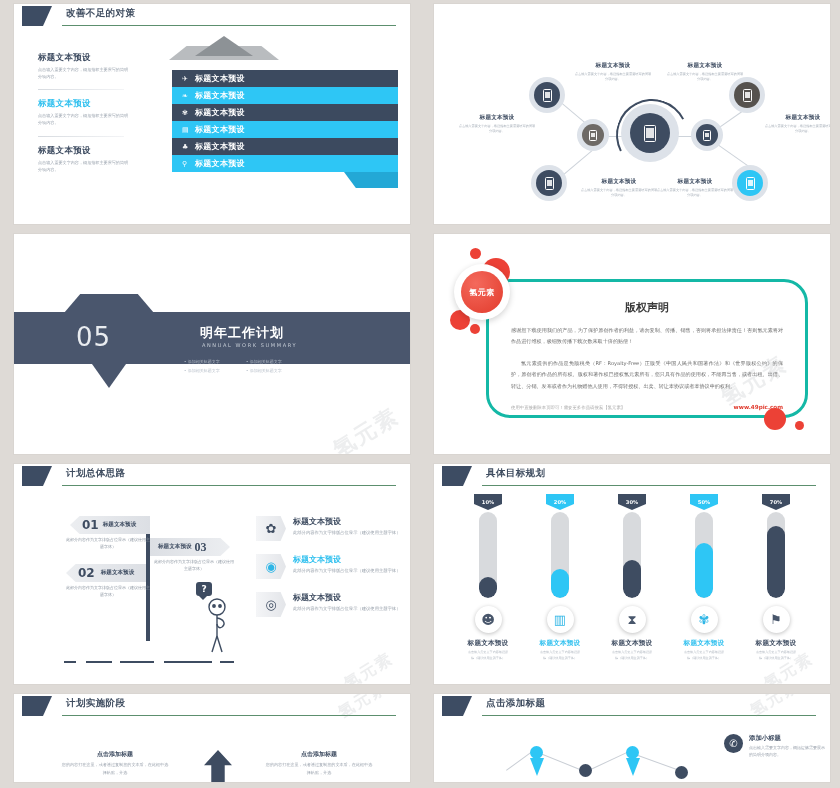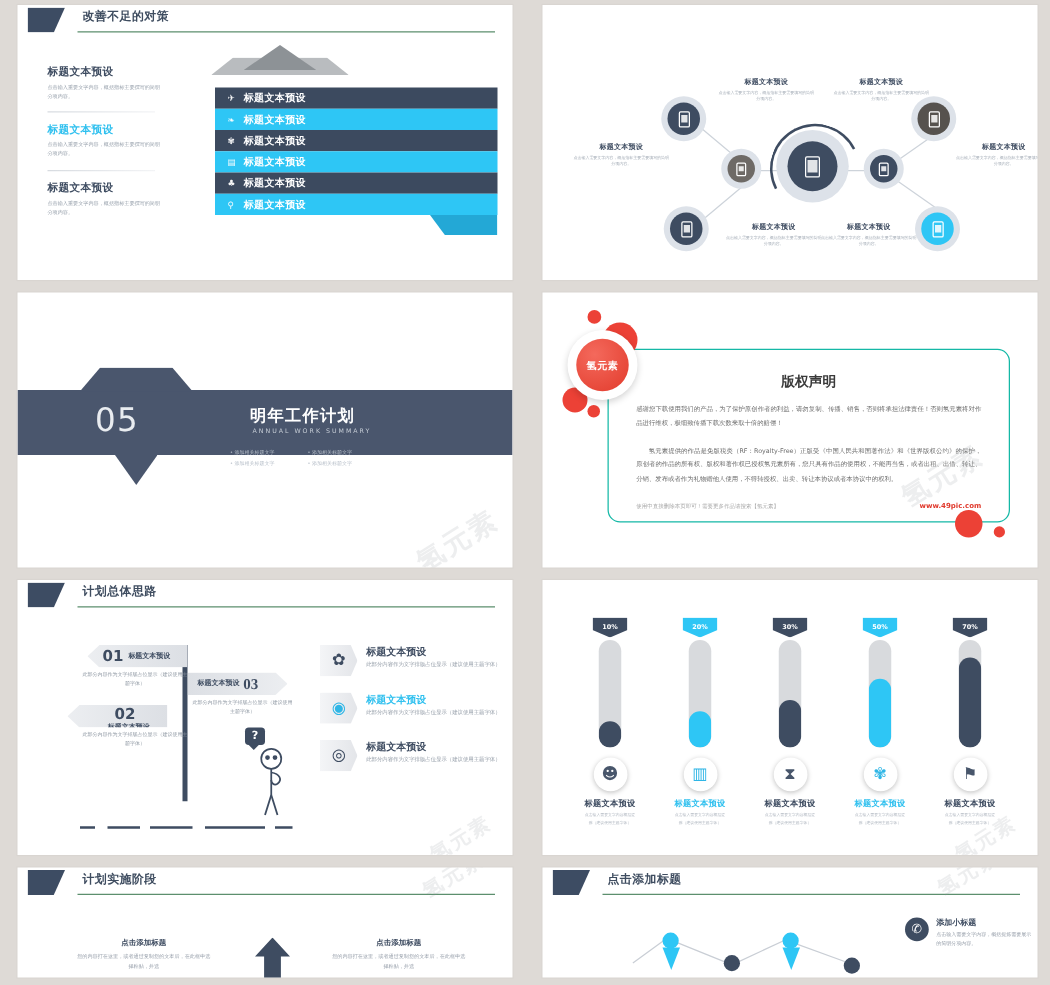--- a/index.html
+++ b/index.html
@@ -94,21 +94,21 @@
   }
   .s3num{position:absolute;left:62px;top:88px;font-size:26px;color:#e9ecf0;font-weight:normal;letter-spacing:1px;}
   .s3tt{position:absolute;left:186px;top:90px;font-size:13px;font-weight:bold;color:#ffffff;letter-spacing:1px;}
   .s3st{position:absolute;left:188px;top:108px;font-size:5px;color:#c6cdd6;letter-spacing:1.6px;}
   .s3bul{position:absolute;left:170px;top:124px;width:130px;display:flex;flex-wrap:wrap;}
   .s3bul span{width:62px;font-size:4px;color:#b7bfc9;line-height:2.2;}
   .s3bul span:before{content:"• ";color:#b7bfc9;}
   
   .cpbox{
     position:absolute;left:52px;top:45px;right:22px;bottom:36px;
-    border:1px solid #14b8a6;border-radius:10px;background:#fff;
+    border:3px solid #14b8a6;border-radius:24px;background:#fff;
   }
   .cpdot{position:absolute;border-radius:50%;background:#ec4136;}
   .cplogo{
     position:absolute;left:20px;top:30px;width:56px;height:56px;border-radius:50%;
     background:#ffffff;box-shadow:0 2px 6px rgba(0,0,0,.18);
     display:flex;align-items:center;justify-content:center;
   }
   .cplogo i{
     width:42px;height:42px;border-radius:50%;
     background:radial-gradient(circle at 35% 30%,#f4695c,#e23b2c);
@@ -372,21 +372,21 @@
       </div>
 
       <div class="s5post"></div>
 
       <div style="position:absolute;left:56px;top:52px;width:80px;height:18px;background:linear-gradient(to right,#eceef1,#dcdfe4);clip-path:polygon(12% 0,100% 0,100% 100%,12% 100%,0 50%);box-shadow:0 1px 3px rgba(0,0,0,.15);display:flex;align-items:center;padding-left:12px;box-sizing:border-box;">
         <span class="num" style="font-size:12px;font-weight:bold;color:#3e4c61;">01</span>
         <span class="tx" style="font-size:5.6px;font-weight:bold;color:#3e4c61;margin-left:4px;">标题文本预设</span>
       </div>
       <div class="s5d" style="left:52px;top:72px;width:84px;">此部分内容作为文字排版占位显示（建议使用主题字体）</div>
 
-      <div style="position:absolute;left:40px;top:100px;width:80px;height:18px;background:linear-gradient(to right,#eceef1,#dcdfe4);clip-path:polygon(12% 0,100% 0,100% 100%,12% 100%,0 50%);box-shadow:0 1px 3px rgba(0,0,0,.15);display:flex;align-items:center;padding-left:12px;box-sizing:border-box;flex-direction:column;">
+      <div style="position:absolute;left:52px;top:100px;width:80px;height:18px;background:linear-gradient(to right,#eceef1,#dcdfe4);clip-path:polygon(12% 0,100% 0,100% 100%,12% 100%,0 50%);box-shadow:0 1px 3px rgba(0,0,0,.15);display:flex;align-items:center;padding-left:12px;box-sizing:border-box;">
         <span class="num" style="font-size:12px;font-weight:bold;color:#3e4c61;">02</span>
         <span class="tx" style="font-size:5.6px;font-weight:bold;color:#3e4c61;margin-left:6px;">标题文本预设</span>
       </div>
       <div class="s5d" style="left:52px;top:120px;width:84px;">此部分内容作为文字排版占位显示（建议使用主题字体）</div>
 
       <div style="position:absolute;left:136px;top:74px;width:80px;height:18px;background:linear-gradient(to left,#eceef1,#dcdfe4);clip-path:polygon(0 0,88% 0,100% 50%,88% 100%,0 100%);box-shadow:0 1px 3px rgba(0,0,0,.15);display:flex;align-items:center;justify-content:flex-start;padding-left:8px;box-sizing:border-box;font-family:Liberation Serif, serif;">
         <span class="tx" style="font-size:5.6px;font-weight:bold;color:#3e4c61;">标题文本预设</span>
         <span class="num" style="font-size:12px;font-weight:bold;color:#3e4c61;margin-left:3px;">03</span>
       </div>
       <div class="s5d" style="left:140px;top:94px;width:80px;">此部分内容作为文字排版占位显示（建议使用主题字体）</div>
@@ -440,20 +440,25 @@
             <div class="d">此部分内容作为文字排版占位显示（建议使用主题字体）</div>
           </div>
         </div>
       </div>
       <div class="wm" style="font-size:16px;right:14px;bottom:2px;">氢元素</div>
     </div>
   </div>
 
   <div class="cell">
     <div class="slide">
+      <div class="s-head">
+        <div class="tri"></div>
+        <div class="htitle">具体目标规划</div>
+        <div class="hline"></div>
+      </div>
       <div class="therm-wrap" id="therm-wrap">
           <div class="therm">
             <div class="tbadge" style="background: rgb(62, 76, 97);">10%</div>
             <div class="ttube">
               <div class="tfill" style="height: 20.6px; background: rgb(62, 76, 97);"></div>
             </div>
             <div class="tcirc">☻</div>
             <div class="tlab">标题文本预设</div>
             <div class="tdesc">点击输入需要文字内容概括提炼（建议使用主题字体）</div>
           </div>

